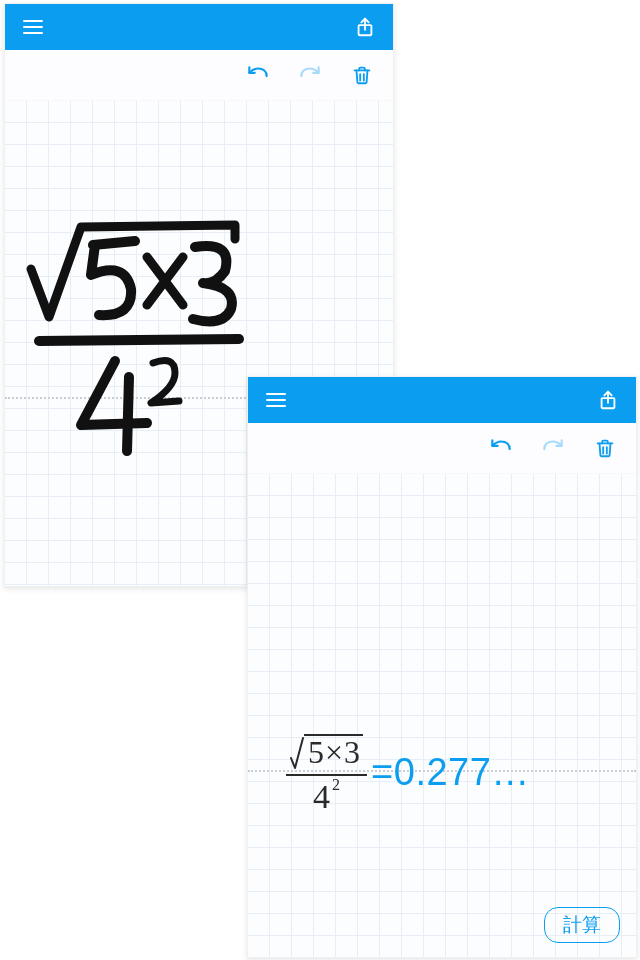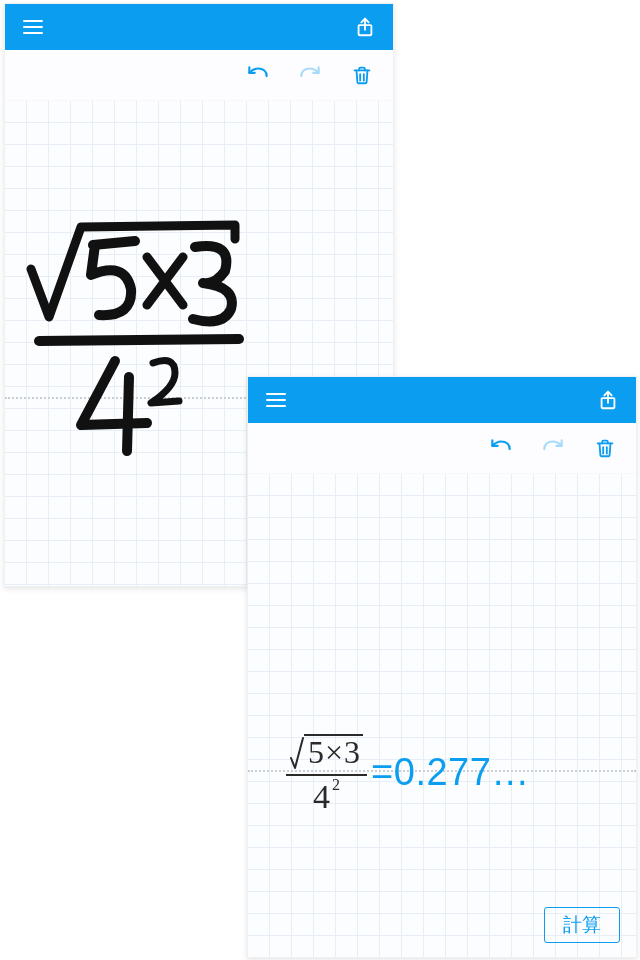--- a/index.html
+++ b/index.html
@@ -159,21 +159,21 @@
     font-weight: 300;
     letter-spacing: .5px;
   }
   
   .calc-btn {
     position: absolute;
     right: 16px;
     bottom: 14px;
     border: 1.5px solid #0a9df0;
     color: #0a9df0;
-    border-radius: 3px;
+    border-radius: 14px;
     padding: 4px 18px;
     font-size: 19px;
     background: transparent;
     cursor: pointer;
   }
   .times { padding: 0 1px; }
 </style>
 </head>
 <body>
 

